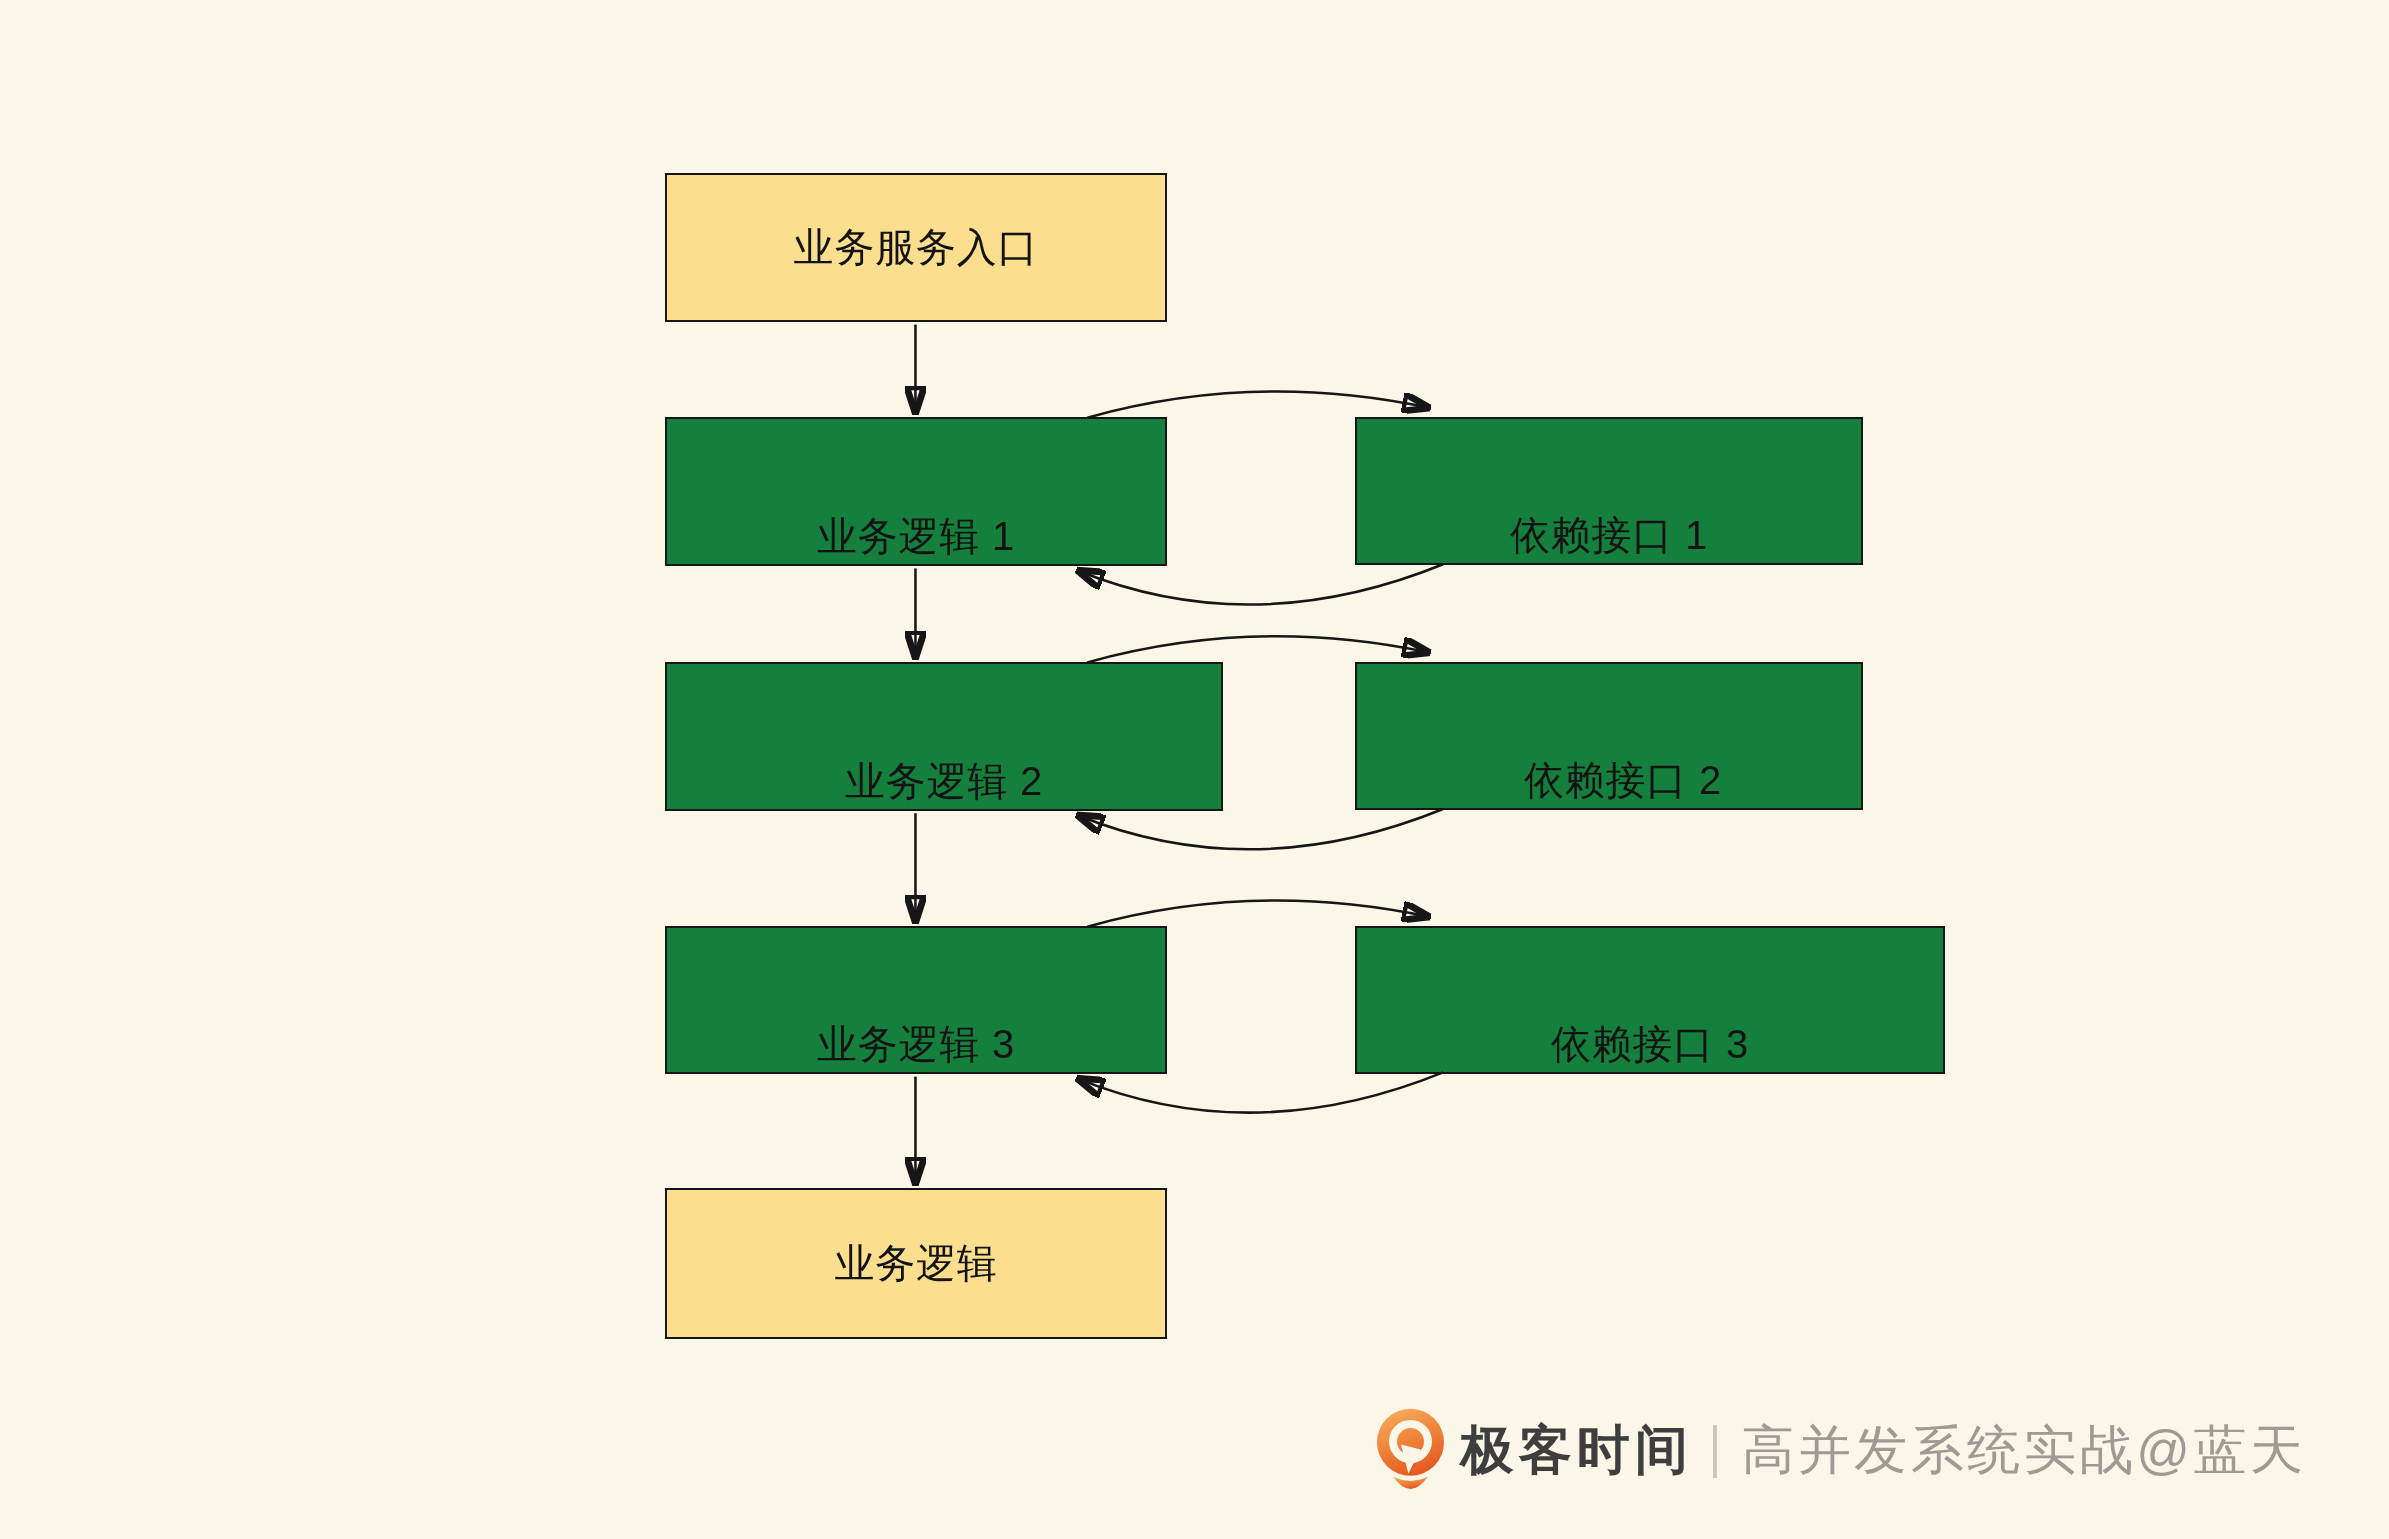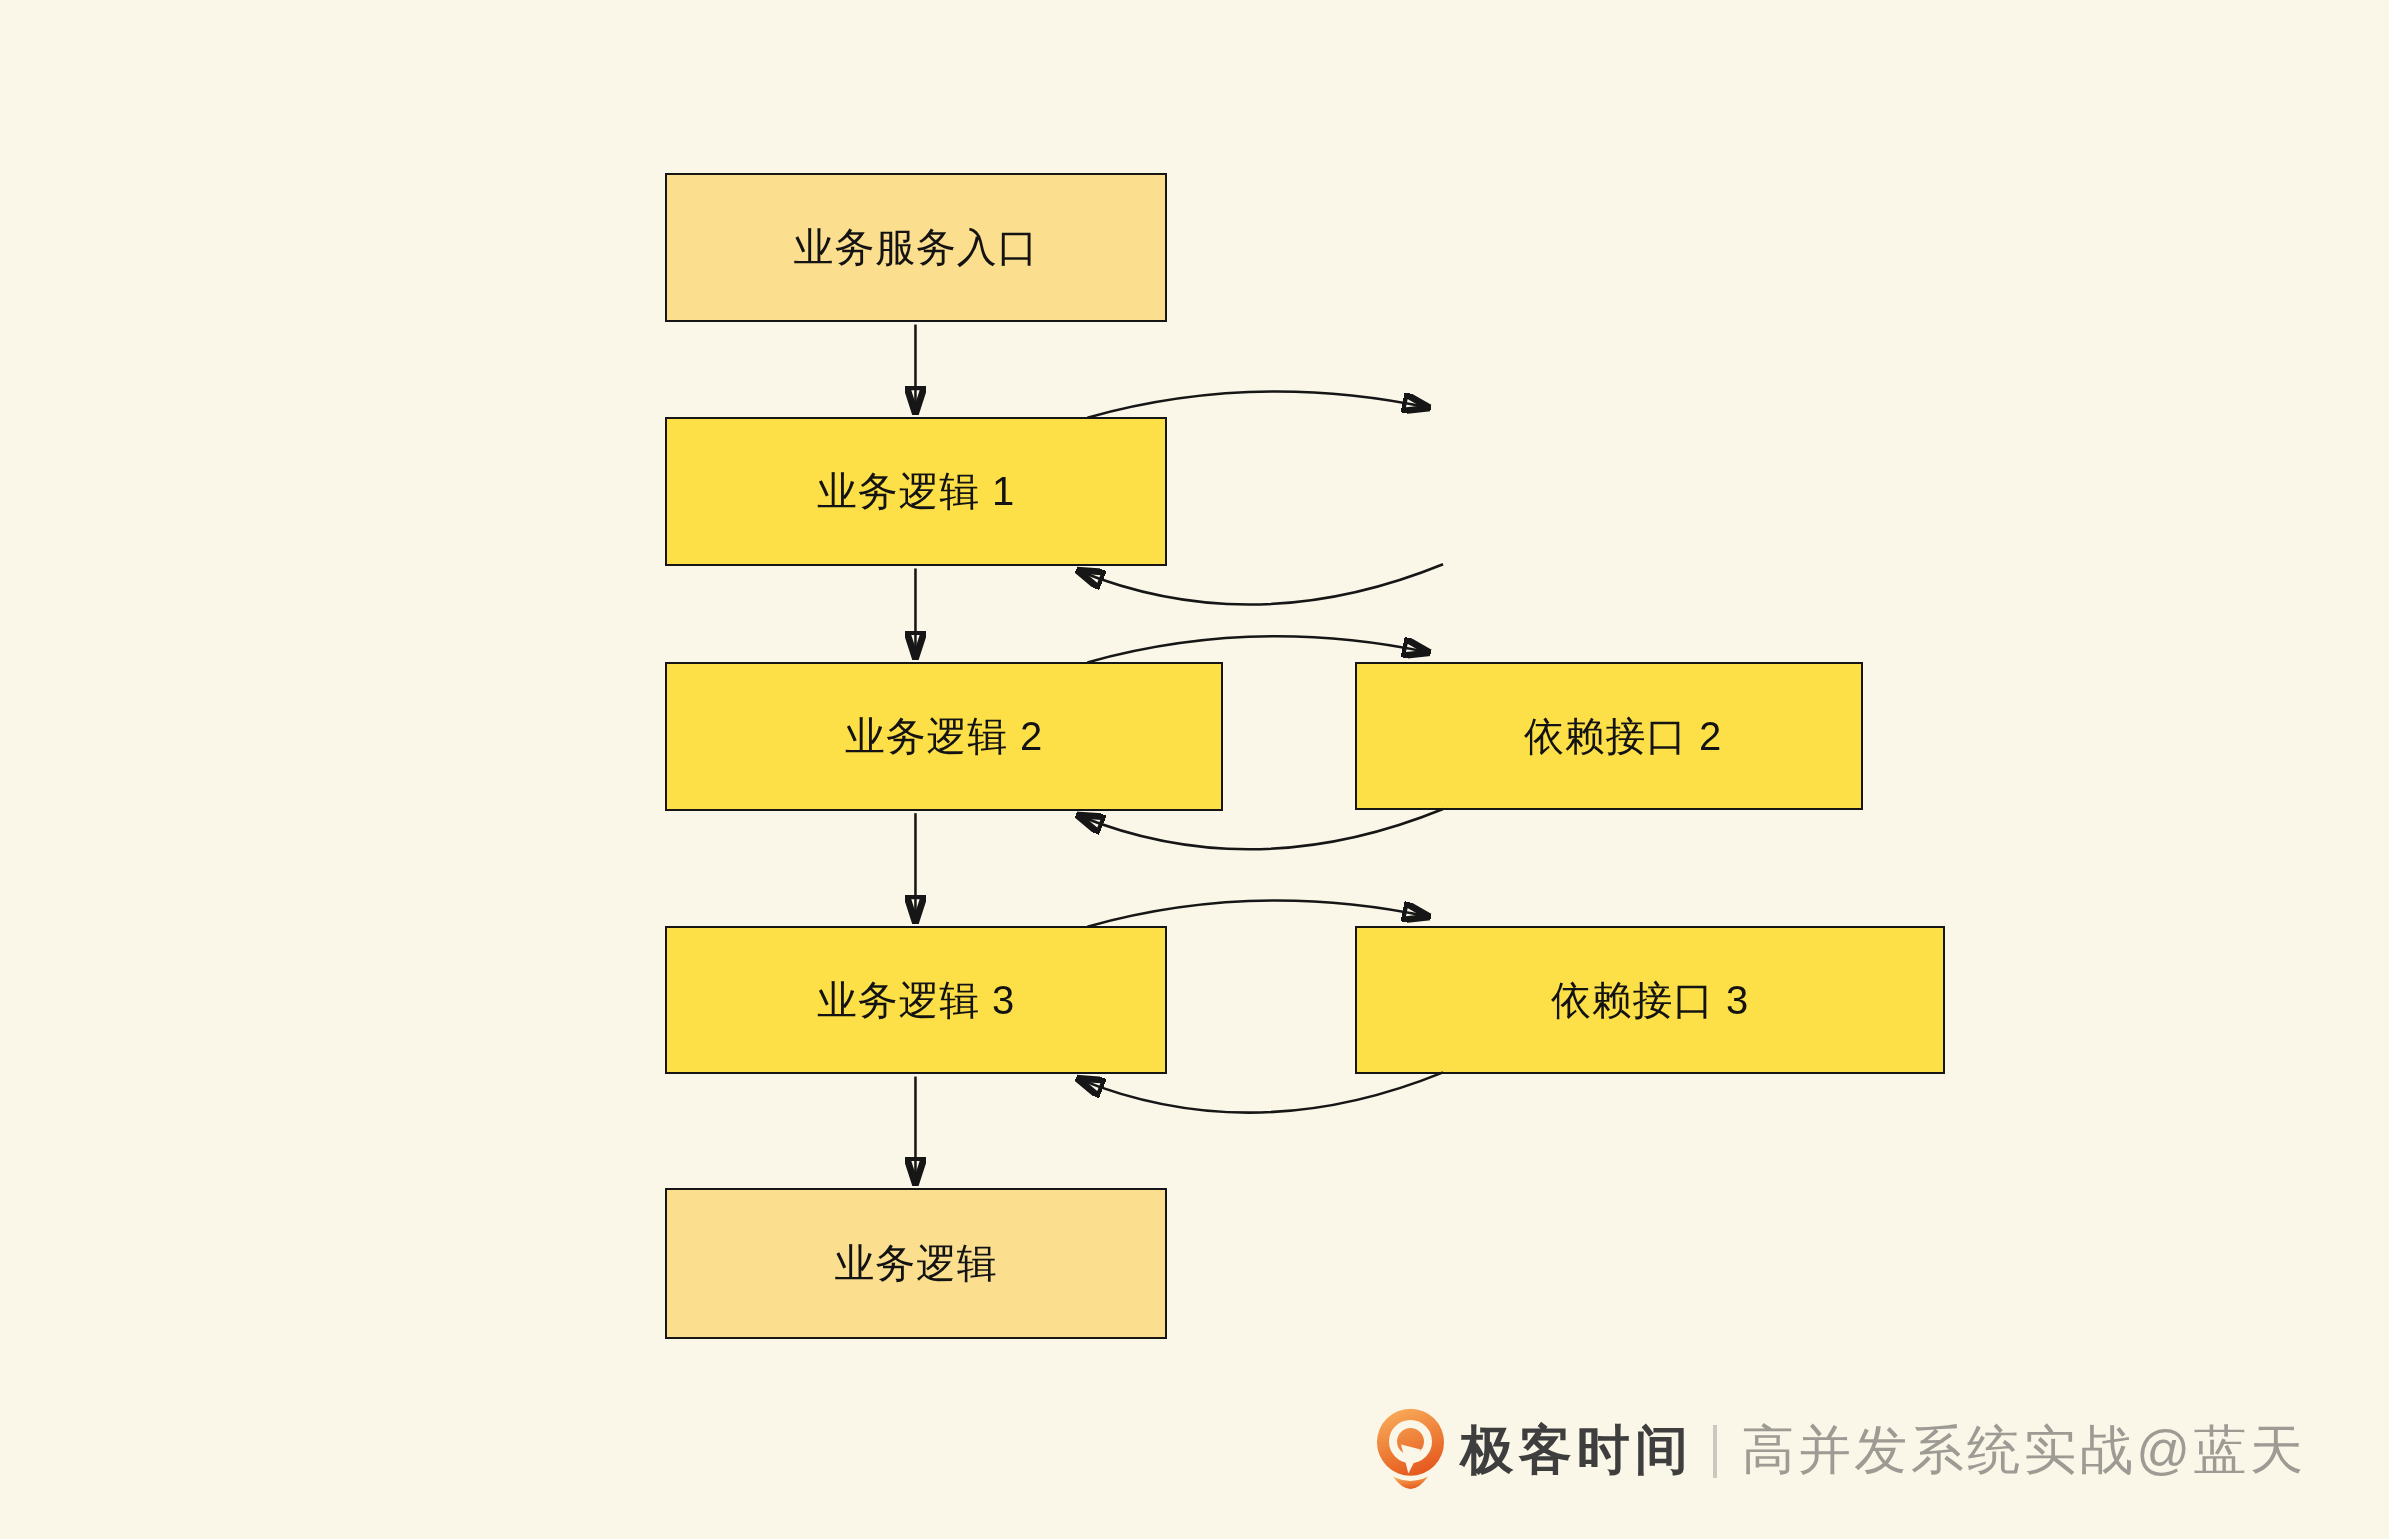--- a/index.html
+++ b/index.html
@@ -17,21 +17,21 @@
     border: 2.5px solid #161616;
     display: flex;
     align-items: center;
     justify-content: center;
     font-size: 40px;
     color: #131313;
     letter-spacing: 0.8px;
     white-space: nowrap;
   }
   .node.entry-exit { background: #FBDF8E; }
-  .node.process    { background: #fde047; }
+  .node.process    { background: #15803d; align-items: flex-end; }
 
   
   #node-entry   { left: 665px;  top: 173px;  width: 502px; height: 149px; }
   #node-logic1  { left: 665px;  top: 417px;  width: 502px; height: 149px; }
   #node-logic2  { left: 665px;  top: 662px;  width: 558px; height: 149px; }
   #node-logic3  { left: 665px;  top: 926px; width: 502px; height: 148px; }
   #node-result  { left: 665px;  top: 1188px; width: 502px; height: 151px; }
   #node-dep1    { left: 1355px; top: 417px;  width: 508px; height: 148px; }
   #node-dep2    { left: 1355px; top: 662px;  width: 508px; height: 148px; padding-left: 28px; }
   #node-dep3    { left: 1355px; top: 926px; width: 590px; height: 148px; }
@@ -78,20 +78,23 @@
 <body>
 
 <div id="canvas">
 
   <div id="node-entry" class="node entry-exit">
     <span>业务服务入口</span>
   </div>
 
   <div id="node-logic1" class="node process">
     <span>业务逻辑 1</span>
+  </div>
+  <div id="node-dep1" class="node process">
+    <span>依赖接口 1</span>
   </div>
 
   <div id="node-logic2" class="node process">
     <span>业务逻辑 2</span>
   </div>
   <div id="node-dep2" class="node process">
     <span>依赖接口 2</span>
   </div>
 
   <div id="node-logic3" class="node process">

